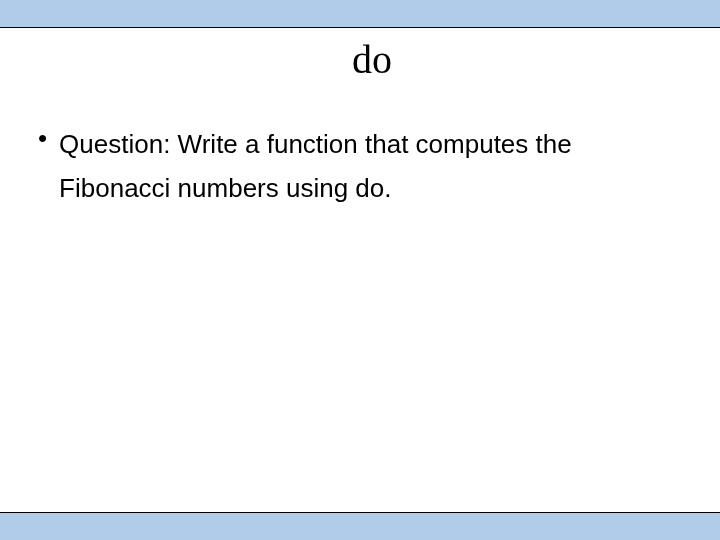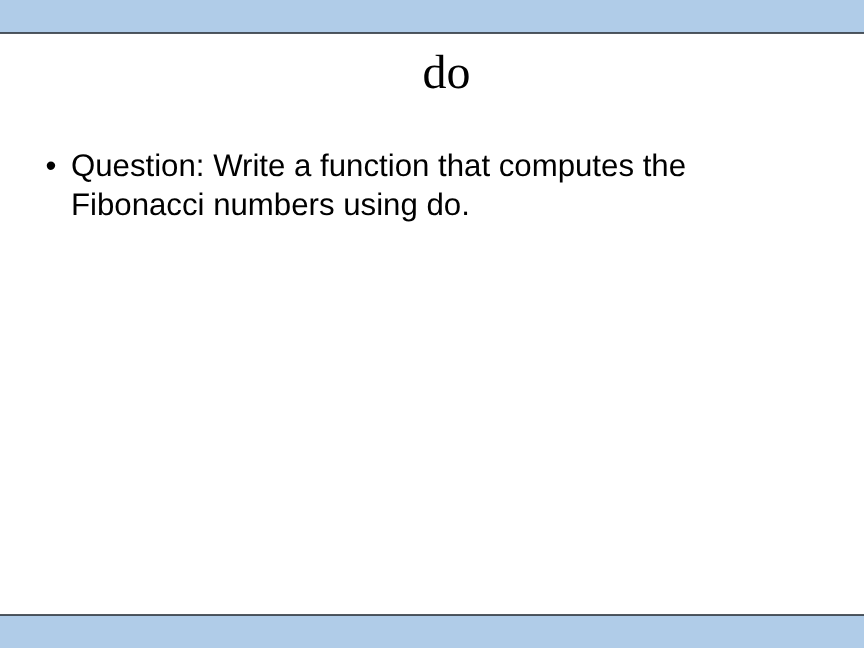--- a/index.html
+++ b/index.html
@@ -46,21 +46,21 @@
       align-items: flex-start;
     }
     .bullet {
       font-size: 26px;
       line-height: 32px;
       margin-right: 12px;
       color: #000;
     }
     .bullet-text {
       font-size: 26px;
-      line-height: 32px;
+      line-height: 44px;
       color: #000;
     }
     .bottom-bar {
       position: absolute;
       bottom: 0;
       left: 0;
       width: 100%;
       height: 28px;
       background: #b0cce8;
       border-top: 1px solid #000;

